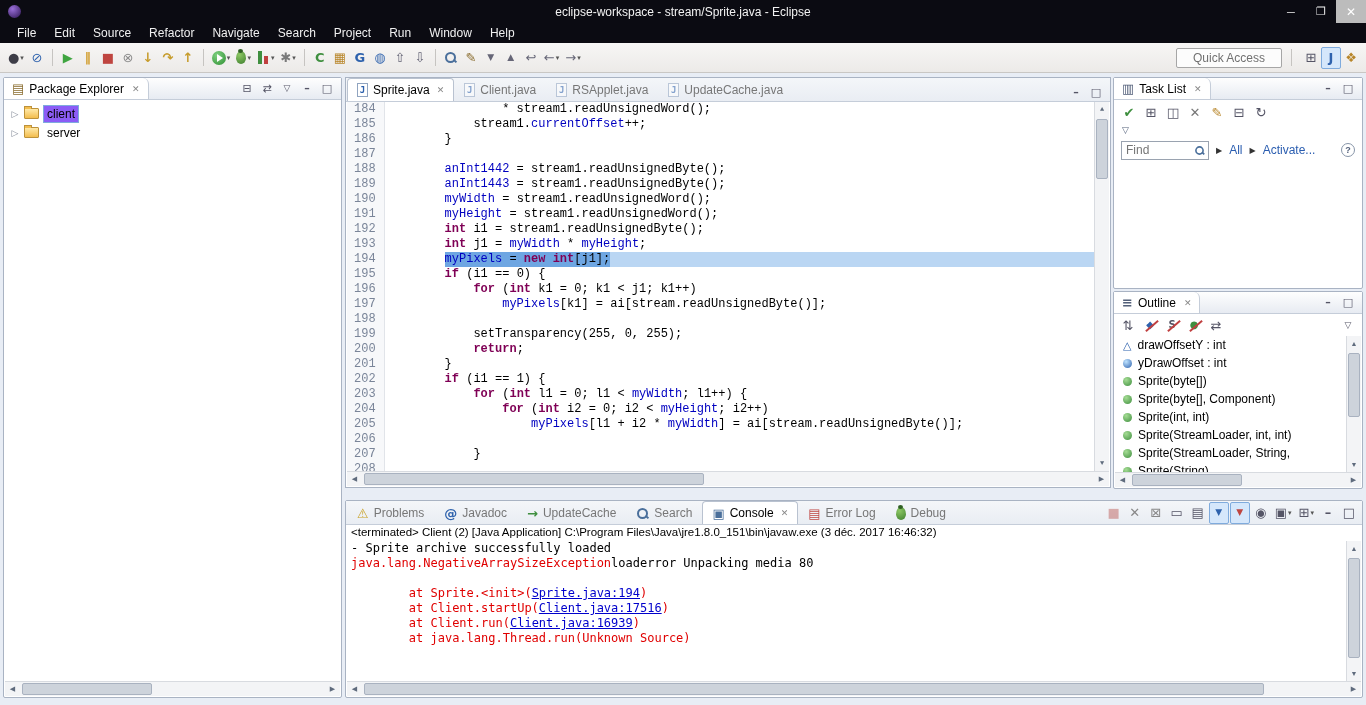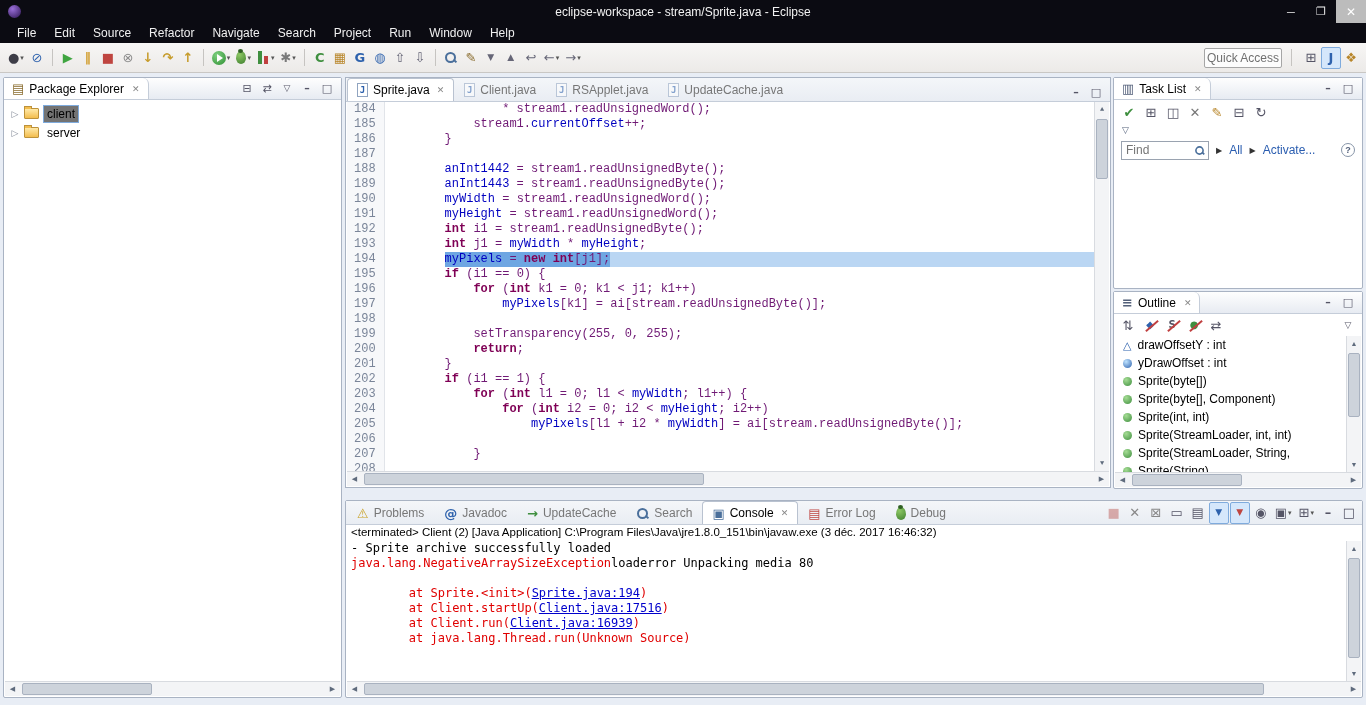--- a/index.html
+++ b/index.html
@@ -22,21 +22,21 @@
 
 .toolbar{position:absolute;left:0;top:43px;width:100%;height:30px;background:linear-gradient(#f7f6f5,#eceae8);border-bottom:1px solid #c9c7c4;display:flex;align-items:center;padding:0 5px}
 .toolbar-left{display:flex;align-items:center}
 .toolbar-right{margin-left:auto;display:flex;align-items:center;gap:4px}
 .tbtn{height:22px;min-width:20px;display:inline-flex;align-items:center;justify-content:center;padding:0 2px;border:1px solid transparent;border-radius:2px}
 .tbtn.pressed{background:#d5e7fb;border-color:#7fabdd}
 .tbtn.disabled{opacity:.45}
 .tbtn .dd{font-size:7px;color:#555;margin-left:1px}
 .tsep{width:1px;height:17px;background:#c6c4c1;margin:0 5px;display:inline-block}
 .gicon{font-size:13px;line-height:1;display:inline-flex;align-items:center;justify-content:center;font-family:"DejaVu Sans",sans-serif}
-.quick-access{height:20px;border:1px solid #a6a6a6;border-radius:2px;background:#fcfcfc;color:#707070;padding:0 2px;display:flex;align-items:center}
+.quick-access{height:20px;border:1px solid #a6a6a6;border-radius:2px;background:#fcfcfc;color:#707070;padding:0 16px;display:flex;align-items:center}
 
 
 .icon-run{width:14px;height:14px;border-radius:50%;background:radial-gradient(circle at 35% 30%,#7ed07f,#2f8f33);position:relative}
 .icon-run::before{content:"";position:absolute;left:5px;top:3px;border-left:6px solid #fff;border-top:4px solid transparent;border-bottom:4px solid transparent}
 .icon-bug{width:10px;height:13px;border-radius:50%/55% 55% 45% 45%;background:radial-gradient(circle at 35% 30%,#8cc763,#3f7f2f);position:relative}
 .icon-bug::before{content:"";position:absolute;top:-2px;left:2px;width:5px;height:4px;border-radius:50%;background:#2f5f23}
 .icon-cov{width:13px;height:13px;position:relative}
 .icon-cov::before{content:"";position:absolute;left:1px;bottom:0;width:4px;height:13px;background:#3f8f3f}
 .icon-cov::after{content:"";position:absolute;left:7px;bottom:0;width:4px;height:8px;background:#c04040}
 .icon-mag{width:13px;height:13px;position:relative;display:inline-block}
@@ -58,21 +58,21 @@
 .view-tab .x{color:#888;font-size:9px;margin-left:3px}
 .head-icons{margin-left:auto;display:flex;align-items:center;padding-right:4px}
 .head-icons .tbtn{height:18px}
 .head-icons .gicon{font-size:11px}
 
 .pkg{left:3px;top:77px;width:339px;height:621px}
 .pkg-body{position:absolute;top:23px;left:1px;right:1px;bottom:16px;background:#fff;padding-top:3px;overflow:hidden}
 .tree-row{display:flex;align-items:center;height:19px;padding-left:5px;gap:4px}
 .twist{color:#848b98;font-size:9px;width:10px;text-align:center}
 .tree-label{padding:1px 3px;border:1px solid transparent}
-.tree-row.selected .tree-label{background:#737373;border-color:#7fabdd}
+.tree-row.selected .tree-label{background:#8b5cf6;border-color:#7fabdd}
 
 
 .hscroll{position:absolute;left:1px;right:1px;bottom:1px;height:15px;background:#f3f4f6;border-top:1px solid #d8dbe0;display:flex;align-items:center}
 .vscroll{width:15px;background:#f3f4f6;border-left:1px solid #d8dbe0;display:flex;flex-direction:column;align-items:center}
 .sc-btn{color:#5f6b7d;font-size:7px;flex:0 0 15px;display:flex;align-items:center;justify-content:center;width:15px}
 .sc-track{flex:1;position:relative;align-self:stretch}
 .sc-thumb{position:absolute;background:#cdd3db;border:1px solid #a9b2c0;border-radius:2px}
 .hscroll .sc-track{height:100%}
 .hscroll .sc-thumb{top:1px;bottom:1px}
 .vscroll .sc-thumb{left:1px;right:1px}
@@ -85,21 +85,21 @@
 .etab:not(.active) .icon-jfile{opacity:.55}
 .etab .x,.ctab .x{color:#888;font-size:9px;margin-left:2px}
 .editor-body{position:absolute;top:24px;left:1px;right:1px;bottom:16px;display:flex;font-family:Liberation Mono, monospace;font-size:12px;line-height:15px;overflow:hidden}
 .gutter{width:38px;background:#f7f8fa;border-right:1px solid #e1e4e9;color:#7a8599;padding-left:7px;flex:0 0 38px}
 .gutter div{height:15px}
 .code{flex:1;overflow:hidden;position:relative;padding-left:2px}
 .code-line{display:flex;height:15px}
 .code-line span{white-space:pre}
 .tk-k{color:#7f0055;font-weight:bold}
 .tk-f{color:#0000c0}
-.tk-d{color:#701a75}
+.tk-d{color:#000000}
 .sel-text{background:#6ea6e2}
 .sel-ext{flex:1;background:#bad6f3}
 .ev{position:relative;flex:0 0 15px}
 
 
 .tasklist{left:1113px;top:77px;width:250px;height:212px}
 .tl-toolbar{height:24px;display:flex;align-items:center;padding:0 5px;gap:2px}
 .tl-subrow{height:13px;padding-left:8px;display:flex;align-items:center}
 .tl-findrow{height:26px;display:flex;align-items:center;gap:7px;padding:0 7px}
 .find-box{width:88px;height:19px;border:1px solid #9aa3b0;background:#fff;display:flex;align-items:center;padding:0 2px 0 4px}

